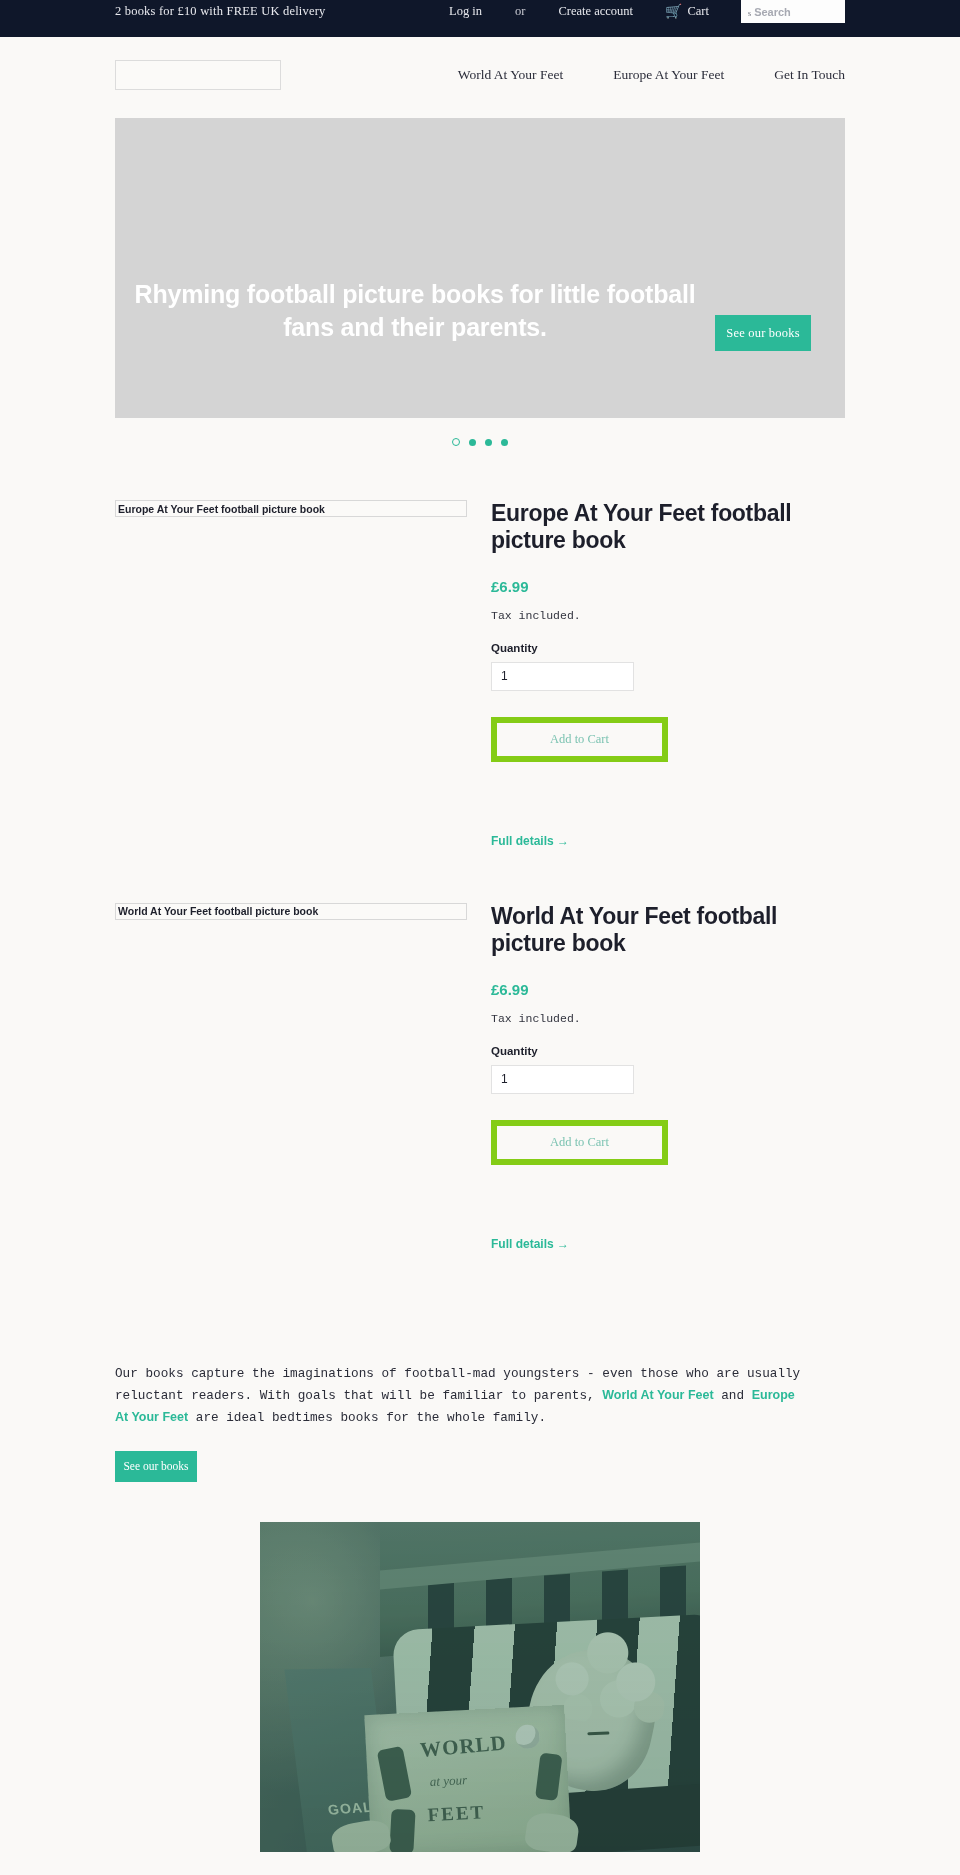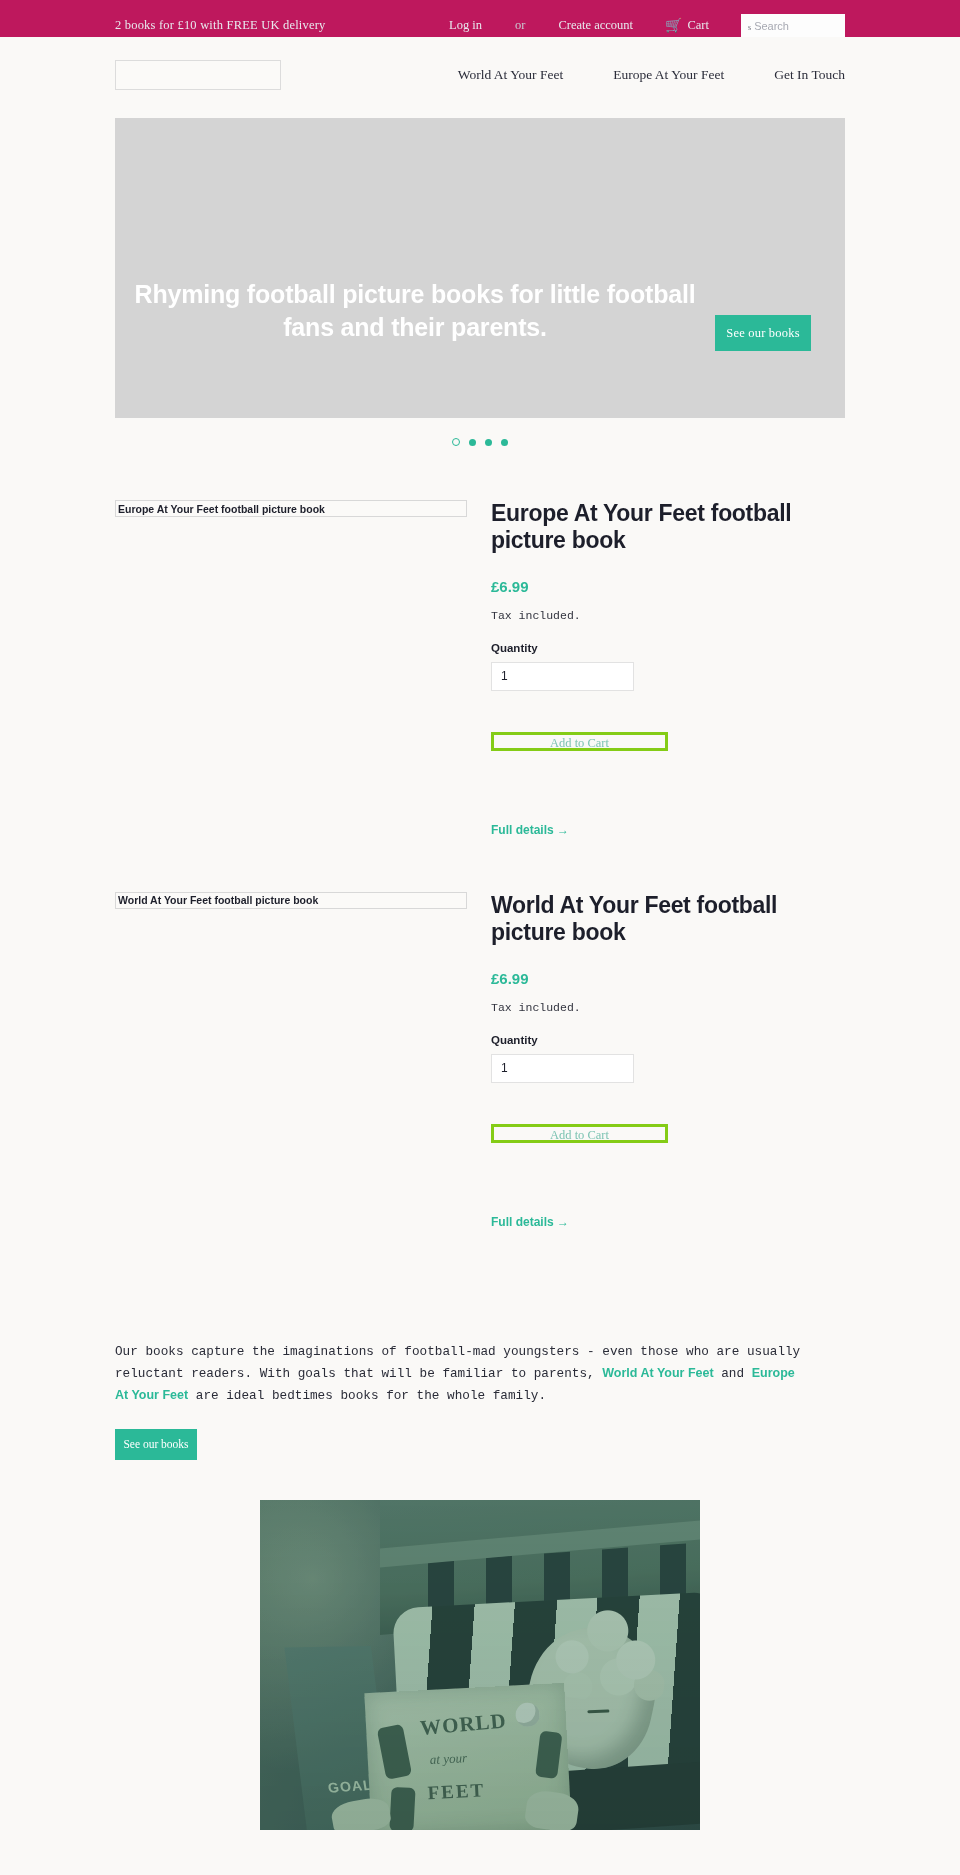--- a/index.html
+++ b/index.html
@@ -9,24 +9,24 @@
     background: #faf9f7;
     font-family: "Liberation Sans", sans-serif;
     color: #1d1f2b;
     -webkit-font-smoothing: antialiased;
   }
 
   .page { width: 960px; position: relative; }
 
   
   .topbar {
-    background: #be185d;
+    background: #0f172a;
     height: 37px;
     display: flex;
-    align-items: flex-end;
+    align-items: flex-start;
     position: relative;
   }
   .topbar-inner {
     width: 730px;
     margin: 0 auto;
     display: flex;
     align-items: center;
     justify-content: space-between;
     position: relative;
   }
@@ -75,20 +75,21 @@
     padding: 0 3px 0 2px;
     transform: translateY(2px);
   }
   .search-input {
     border: 0; outline: none; background: transparent;
     font-family: "Liberation Sans", sans-serif;
     font-size: 11px;
     color: #9a9ca5;
     width: 100%;
     padding: 0;
+    font-weight: bold;
   }
   .search-input::placeholder { color: #a7a9b2; }
 
   
   .header {
     height: 75px;
     display: flex;
     align-items: center;
   }
   .header-inner {
@@ -201,24 +202,24 @@
     width: 143px; height: 29px;
     border: 1px solid #e2e2e2;
     background: #ffffff;
     font-family: "Liberation Sans", sans-serif;
     font-size: 12px;
     color: #1d1f2b;
     padding: 0 9px;
     outline: none;
   }
   .atc {
-    margin-top: 41px;
-    width: 177px; height: 19px;
+    margin-top: 26px;
+    width: 177px; height: 45px;
     background: transparent;
-    border: 3px solid #84cc16;
+    border: 6px solid #84cc16;
     color: #7cc3b2;
     font-family: "Liberation Serif", serif;
     font-size: 12.5px;
     cursor: pointer;
   }
   .full-details {
     display: inline-block;
     margin-top: 72px;
     color: #2bb998;
     font-size: 12px;

